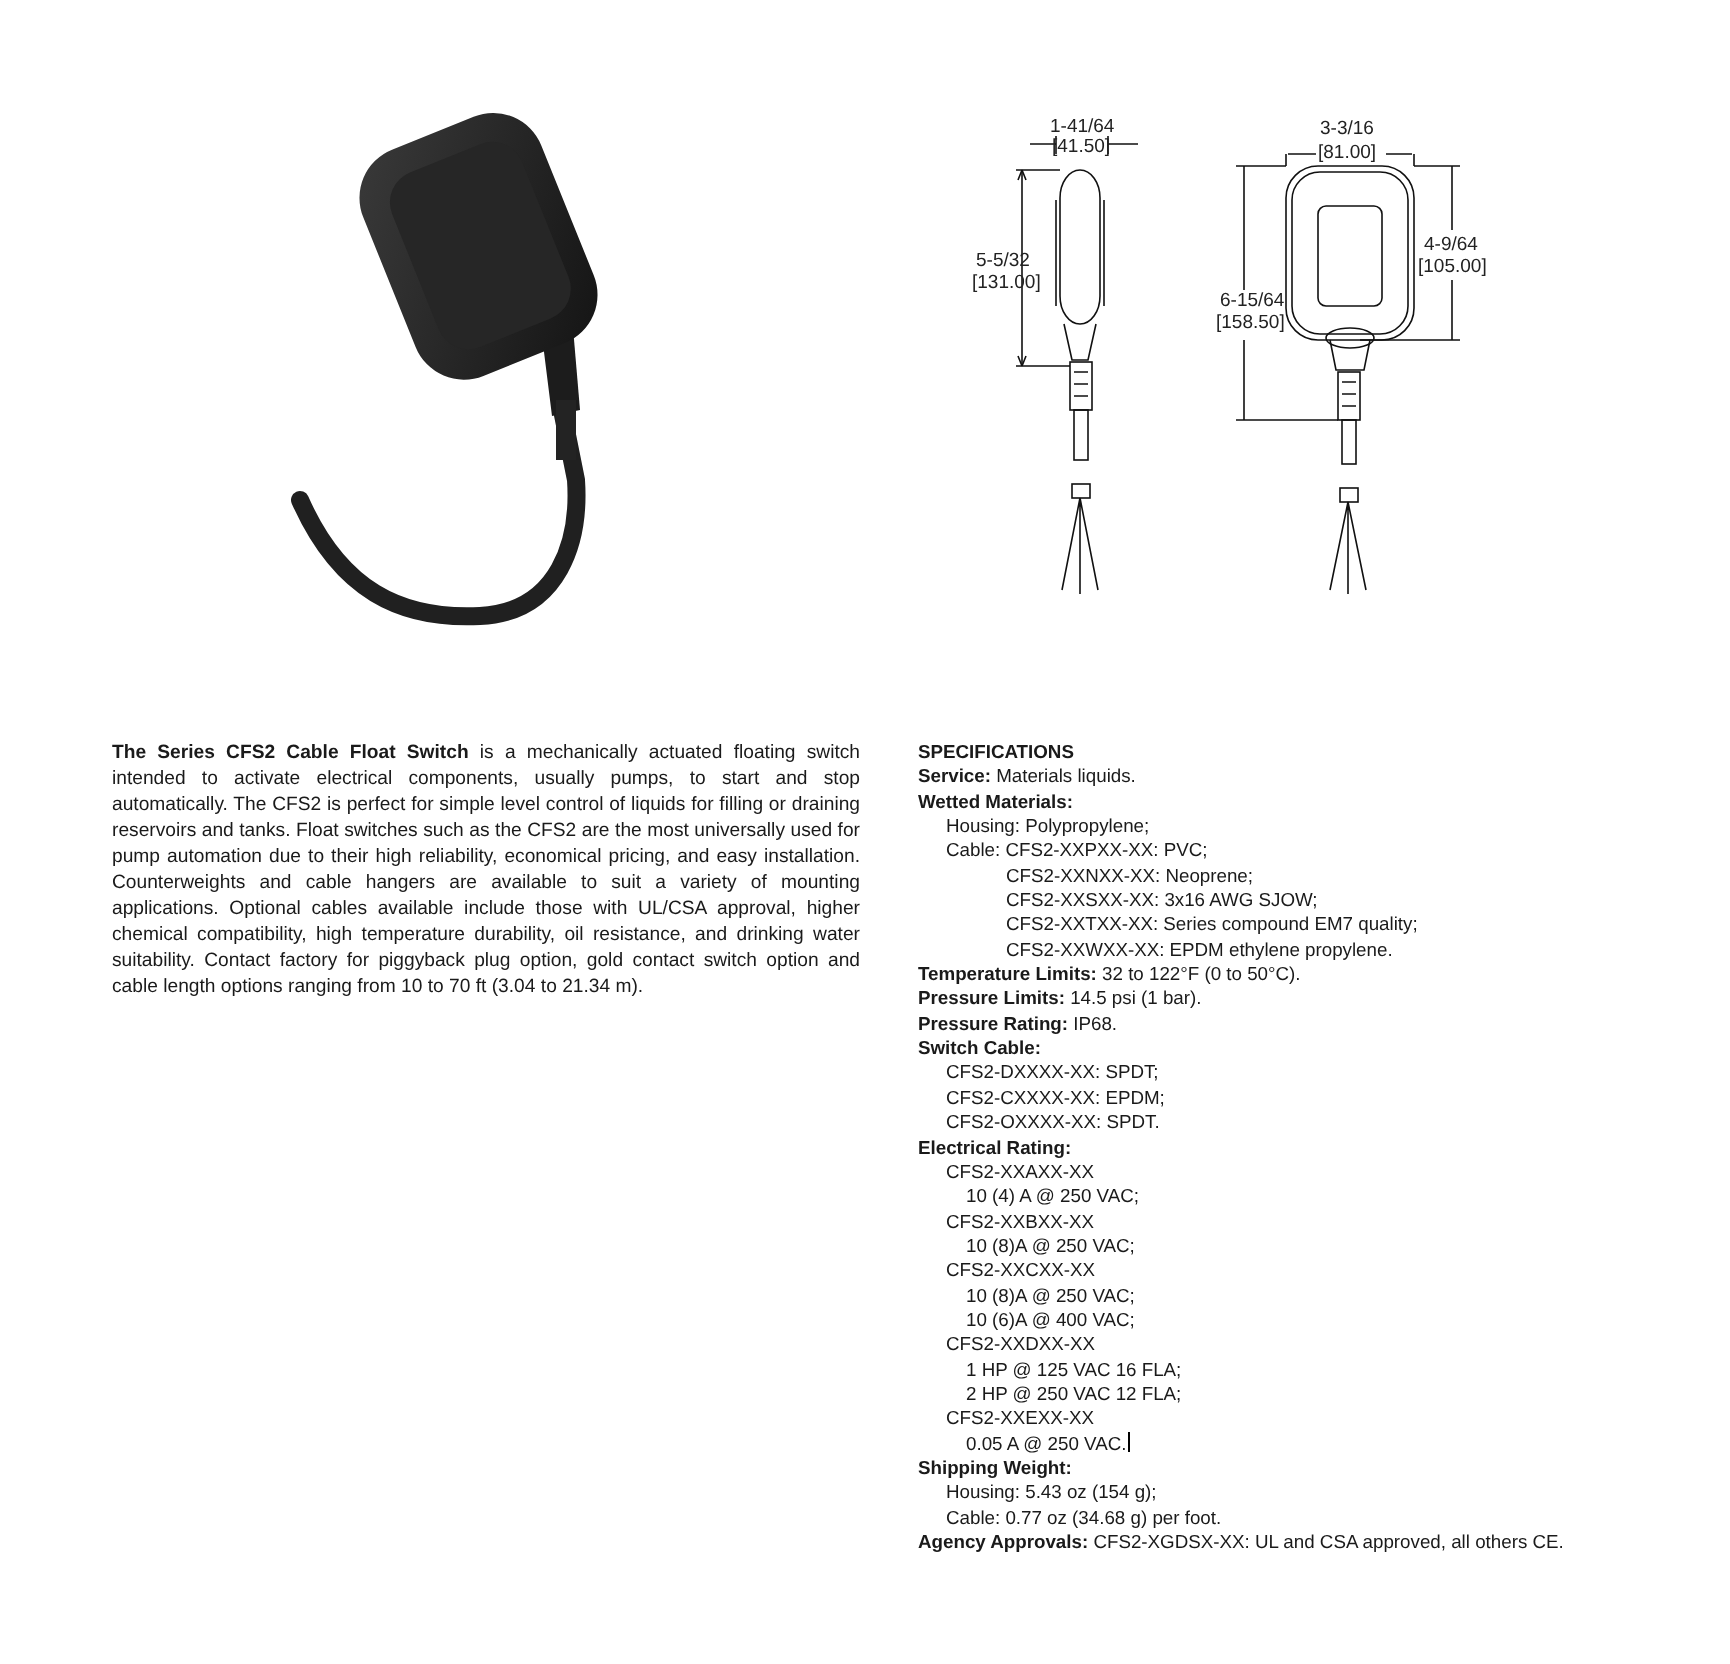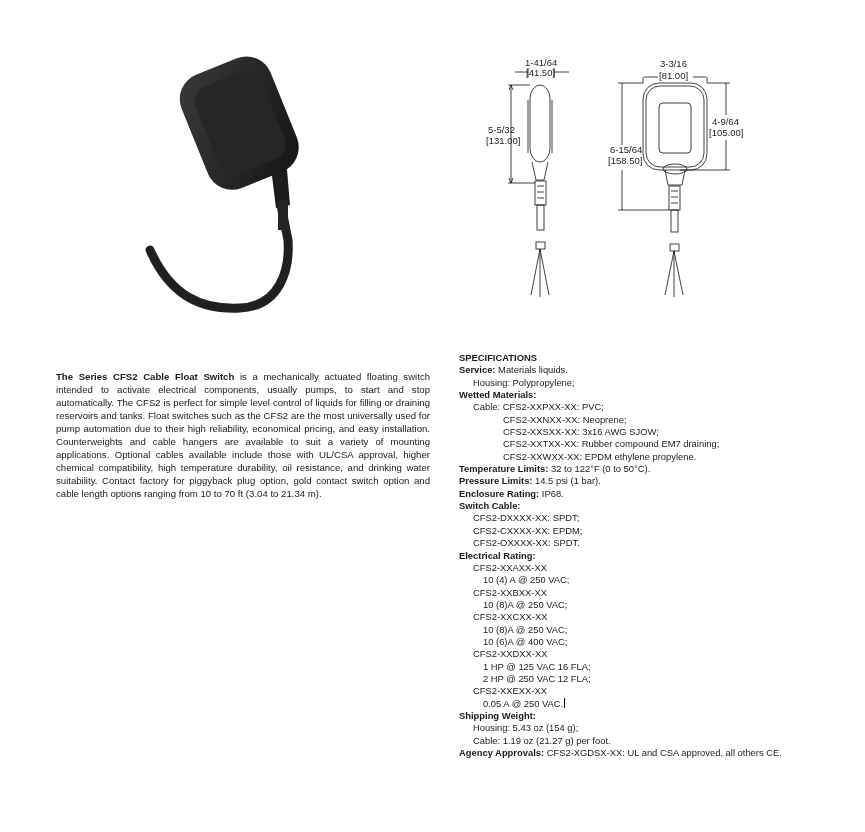--- a/index.html
+++ b/index.html
@@ -2,21 +2,21 @@
 <html><head>
 <meta charset="utf-8">
 <style>
   html, body { margin: 0; padding: 0; background: #ffffff; }
   body { width: 865px; height: 832px; position: relative; overflow: hidden; font-family: "Liberation Sans", sans-serif; color: #1a1a1a; }
   .photo { position: absolute; left: 130px; top: 40px; width: 230px; height: 300px; }
   .diagram { position: absolute; left: 468px; top: 55px; width: 300px; height: 250px; }
   .dimtext { font-family: "Liberation Sans", sans-serif; font-size: 9.5px; fill: #222; }
   .desc { position: absolute; left: 56px; top: 370px; width: 374px; font-size: 9.6px; line-height: 13px; text-align: justify; }
   .desc b { font-weight: bold; }
-  .specs { position: absolute; left: 459px; top: 352px; width: 400px; font-size: 9.4px; line-height: 12.35px; }
+  .specs { position: absolute; left: 459px; top: 370px; width: 400px; font-size: 9.4px; line-height: 12.35px; }
   .specs .row { white-space: nowrap; }
   .specs .lbl { font-weight: bold; }
   .i1 { padding-left: 14px; }
   .i2 { padding-left: 24px; }
   .i3 { padding-left: 44px; }
   .cursor { display: inline-block; width: 1px; height: 10px; background: #000; vertical-align: -1px; margin-left: 1px; }
 </style>
 </head>
 <body>
 
@@ -85,31 +85,31 @@
 
 <div class="desc">
   <b>The Series CFS2 Cable Float Switch</b><span> is a mechanically actuated floating switch intended to activate electrical components, usually pumps, to start and stop automatically. The CFS2 is perfect for simple level control of liquids for filling or draining reservoirs and tanks. Float switches such as the CFS2 are the most universally used for pump automation due to their high reliability, economical pricing, and easy installation. Counterweights and cable hangers are available to suit a variety of mounting applications. Optional cables available include those with UL/CSA approval, higher chemical compatibility, high temperature durability, oil resistance, and drinking water suitability. Contact factory for piggyback plug option, gold contact switch option and cable length options ranging from 10 to 70 ft (3.04 to 21.34 m).</span>
 </div>
 
 <div class="specs">
   <div class="row lbl">SPECIFICATIONS</div>
 
   <div class="row"><span class="lbl">Service:</span><span> Materials liquids.</span></div>
 
+  <div class="row lbl">Wetted Materials:</div>
   <div class="row i1">Housing: Polypropylene;</div>
-  <div class="row lbl">Wetted Materials:</div>
   <div class="row i1">Cable: CFS2-XXPXX-XX: PVC;</div>
   <div class="row i3">CFS2-XXNXX-XX: Neoprene;</div>
   <div class="row i3">CFS2-XXSXX-XX: 3x16 AWG SJOW;</div>
-  <div class="row i3">CFS2-XXTXX-XX: Rubber compound EM7 draining;</div>
+  <div class="row i3">CFS2-XXTXX-XX: Series compound EM7 quality;</div>
   <div class="row i3">CFS2-XXWXX-XX: EPDM ethylene propylene.</div>
 
   <div class="row"><span class="lbl">Temperature Limits:</span><span> 32 to 122°F (0 to 50°C).</span></div>
   <div class="row"><span class="lbl">Pressure Limits:</span><span> 14.5 psi (1 bar).</span></div>
-  <div class="row"><span class="lbl">Enclosure Rating:</span><span> IP68.</span></div>
+  <div class="row"><span class="lbl">Pressure Rating:</span><span> IP68.</span></div>
 
   <div class="row lbl">Switch Cable:</div>
   <div class="row i1">CFS2-DXXXX-XX: SPDT;</div>
   <div class="row i1">CFS2-CXXXX-XX: EPDM;</div>
   <div class="row i1">CFS2-OXXXX-XX: SPDT.</div>
 
   <div class="row lbl">Electrical Rating:</div>
   <div class="row i1">CFS2-XXAXX-XX</div>
   <div class="row i2">10 (4) A @ 250 VAC;</div>
   <div class="row i1">CFS2-XXBXX-XX</div>
@@ -118,16 +118,16 @@
   <div class="row i2">10 (8)A @ 250 VAC;</div>
   <div class="row i2">10 (6)A @ 400 VAC;</div>
   <div class="row i1">CFS2-XXDXX-XX</div>
   <div class="row i2">1 HP @ 125 VAC 16 FLA;</div>
   <div class="row i2">2 HP @ 250 VAC 12 FLA;</div>
   <div class="row i1">CFS2-XXEXX-XX</div>
   <div class="row i2"><span>0.05 A @ 250 VAC.</span><span class="cursor"></span></div>
 
   <div class="row lbl">Shipping Weight:</div>
   <div class="row i1">Housing: 5.43 oz (154 g);</div>
-  <div class="row i1">Cable: 1.19 oz (21.27 g) per foot.</div>
+  <div class="row i1">Cable: 0.77 oz (34.68 g) per foot.</div>
 
   <div class="row"><span class="lbl">Agency Approvals:</span><span> CFS2-XGDSX-XX: UL and CSA approved, all others CE.</span></div>
 </div>
 
 </body></html>

